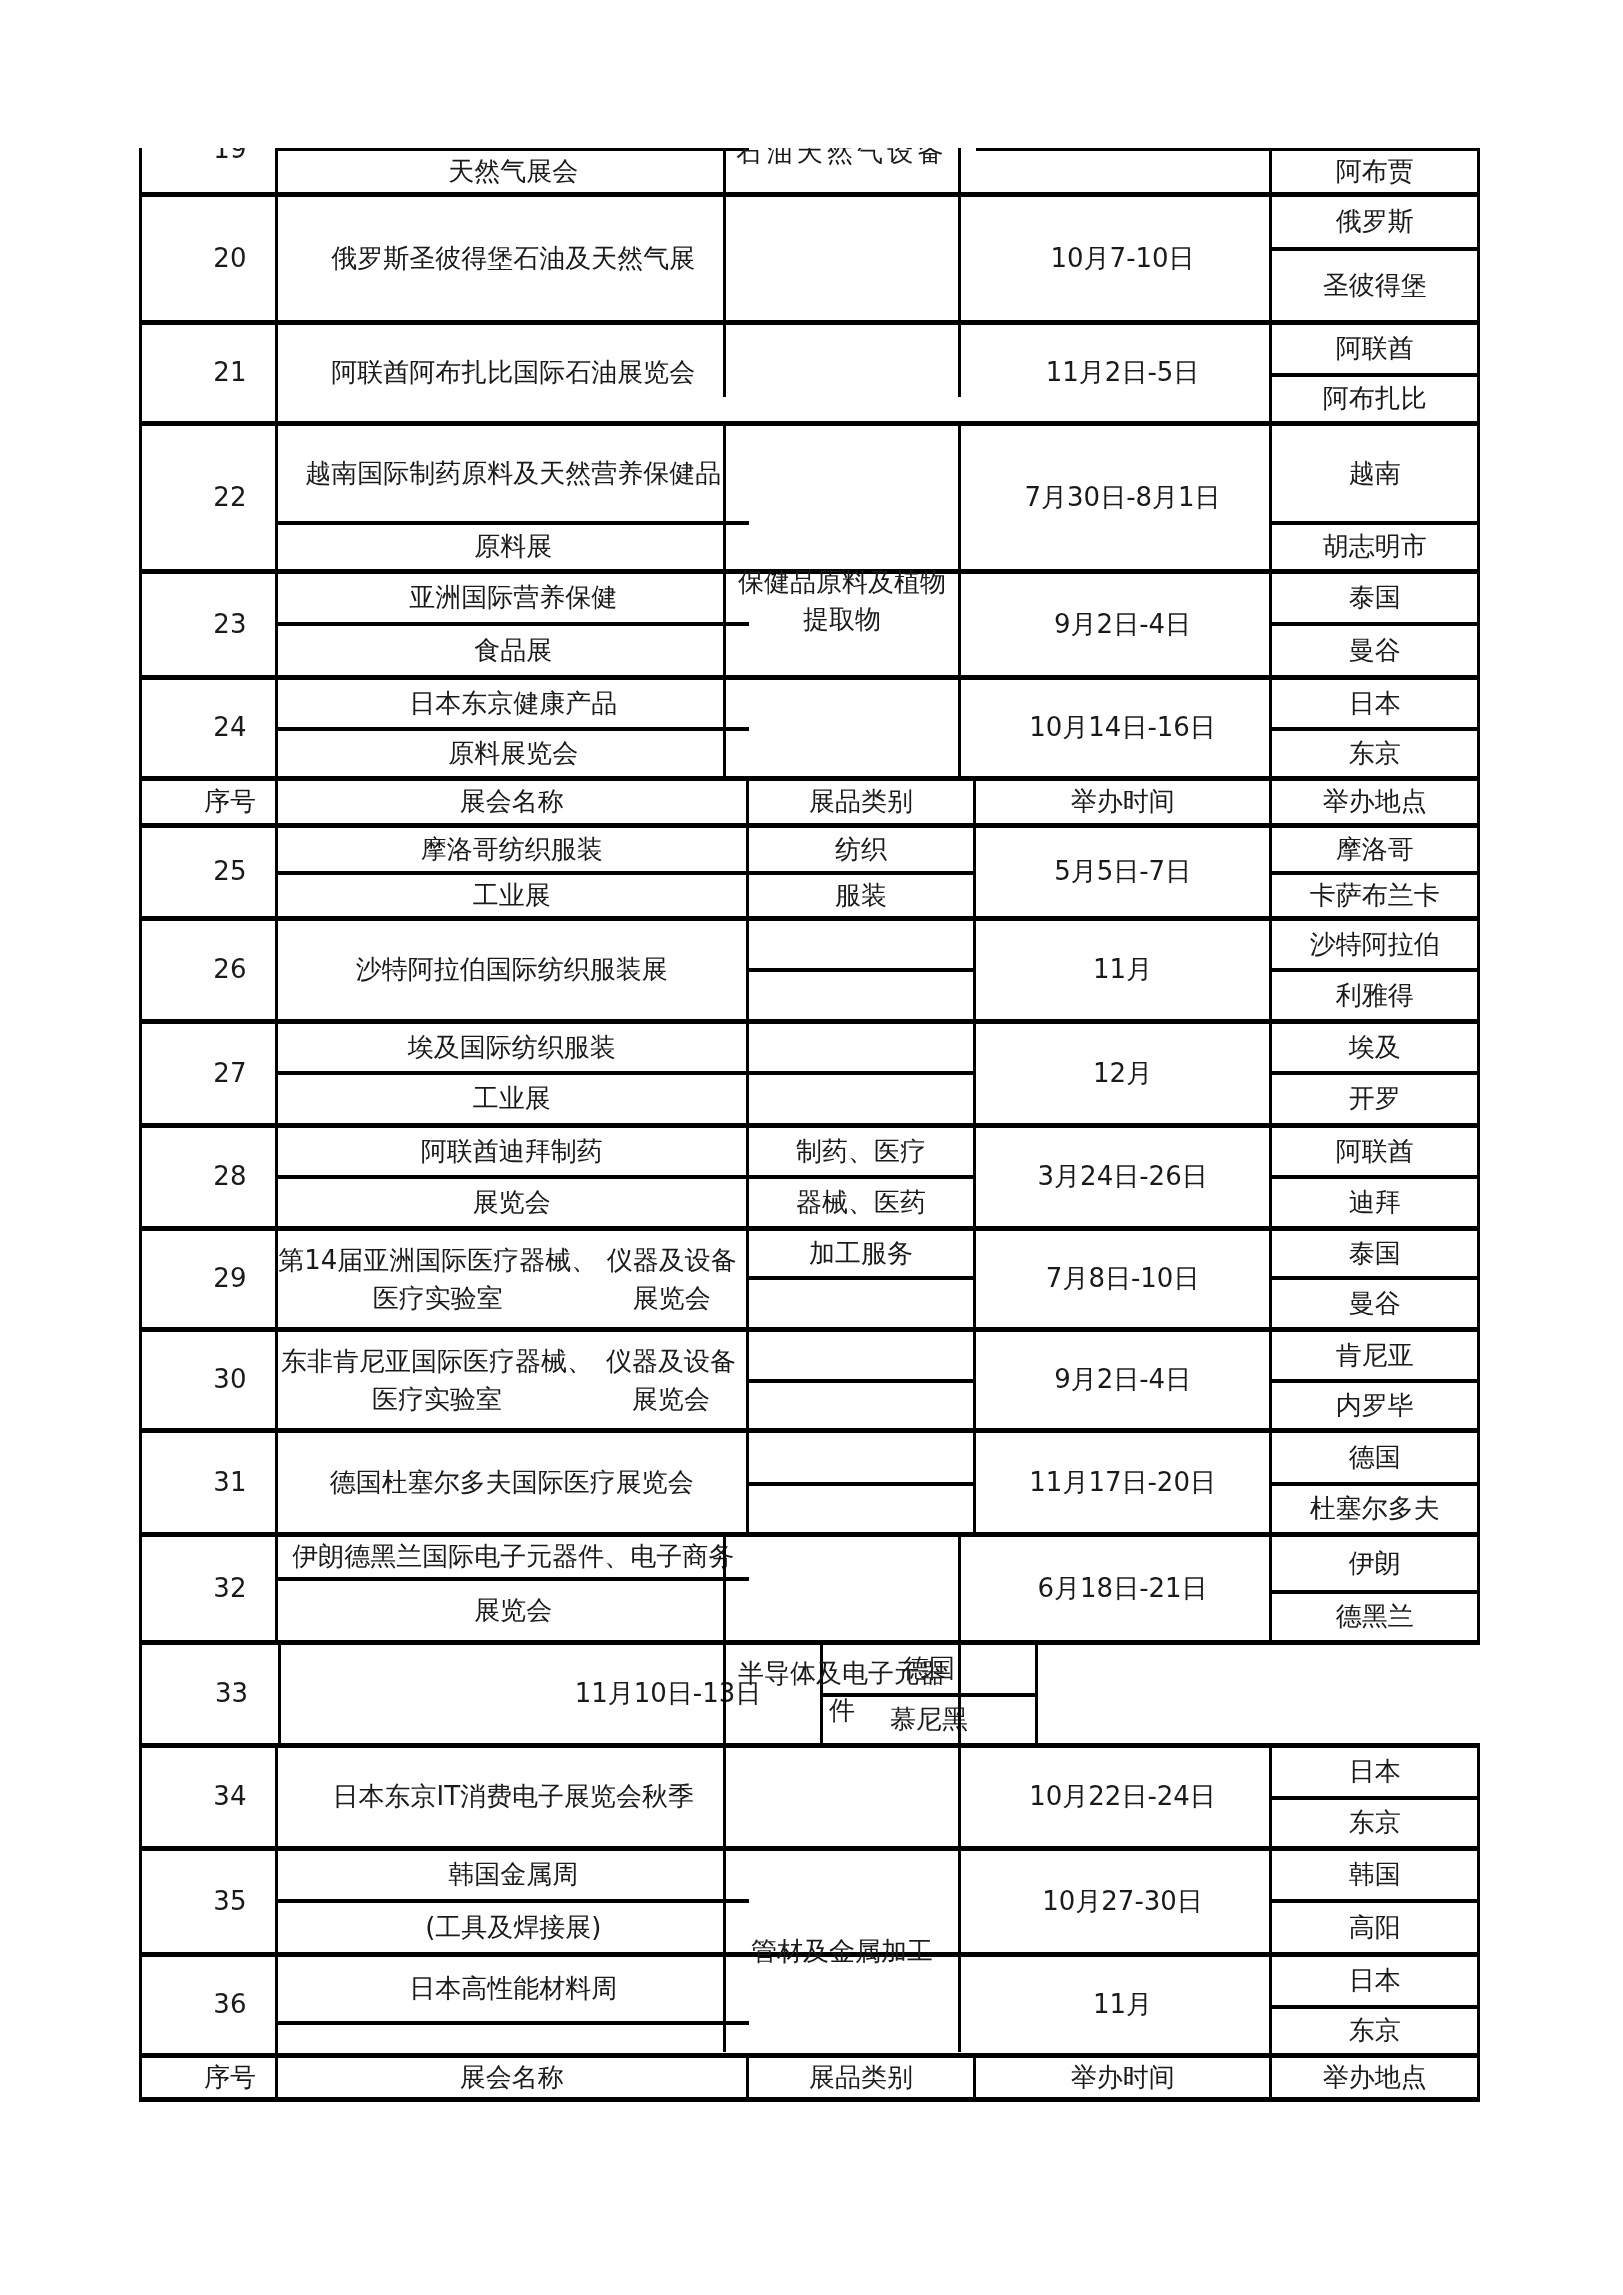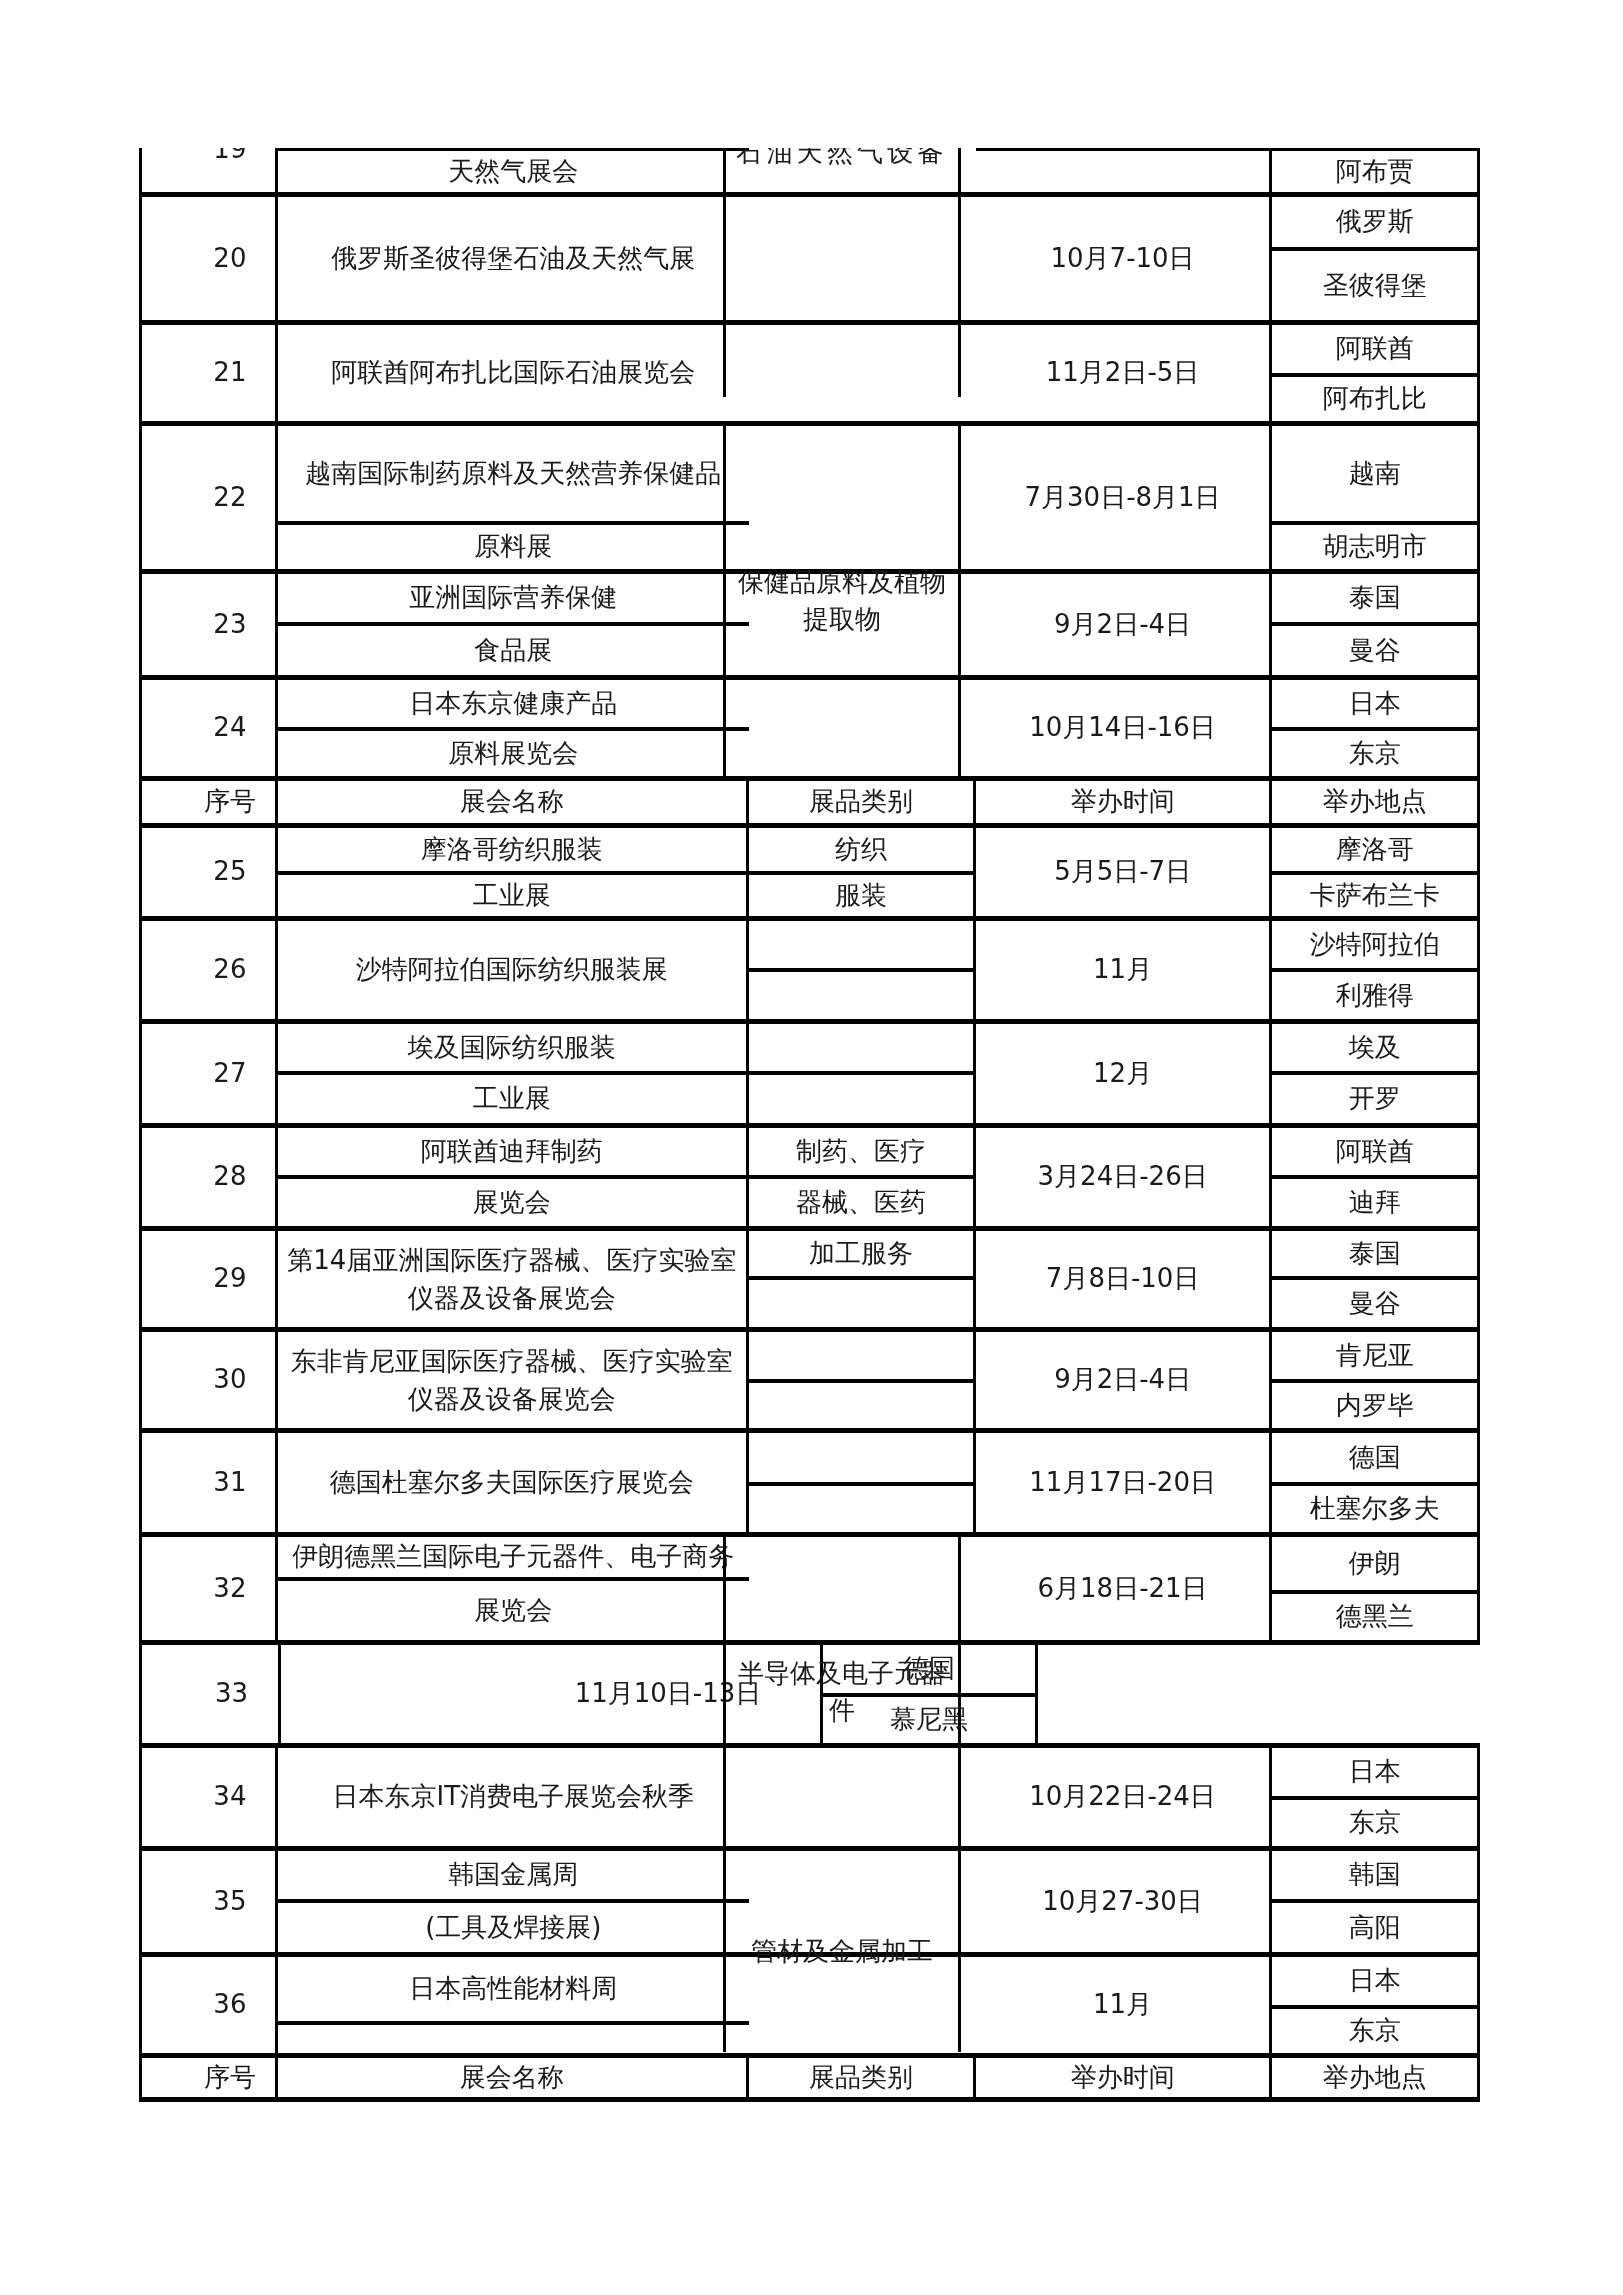--- a/index.html
+++ b/index.html
@@ -15,21 +15,21 @@
   .c { position:relative; }
   .c1 { width:96px; border-right:3.4px solid #000; display:flex; align-items:center; justify-content:center; }
   .c2 { width:488px; border-right:3.4px solid #000; display:flex; flex-direction:column; }
   .c2.nob { border-right:0; }
   .c3 { width:235px; border-right:3.4px solid #000; display:flex; flex-direction:column; }
   .c3sp { width:235px; }
   .c4 { width:307px; border-right:3.4px solid #000; display:flex; align-items:center; justify-content:center; text-align:center; }
   .c5 { width:215px; border-right:3.4px solid #000; display:flex; flex-direction:column; }
   .topline { border-top:3.4px solid #000; }
   .one { flex:1; display:flex; align-items:center; justify-content:center; text-align:center; }
-  .two { flex:1; display:flex; flex-direction:column; align-items:center; justify-content:center; text-align:center; line-height:38px; }
+  .two { flex:1; display:flex; flex-direction:row; align-items:center; justify-content:center; text-align:center; line-height:38px; }
   .sub { display:flex; align-items:center; justify-content:center; text-align:center; border-bottom:4.2px solid #000; }
   .sub.last { border-bottom:0; flex:1; }
   .cat {
     position:absolute; top:0; left:581px; width:238px;
     border-left:3.4px solid #000; border-right:3.4px solid #000;
     display:flex; flex-direction:column; align-items:center; justify-content:center;
     text-align:center; line-height:37px; overflow:hidden;
   }
   .cuttext { position:absolute; top:-14.4px; left:0; right:0; text-align:center; letter-spacing:4.2px; white-space:nowrap; }
   .clipnum { overflow:hidden; }

